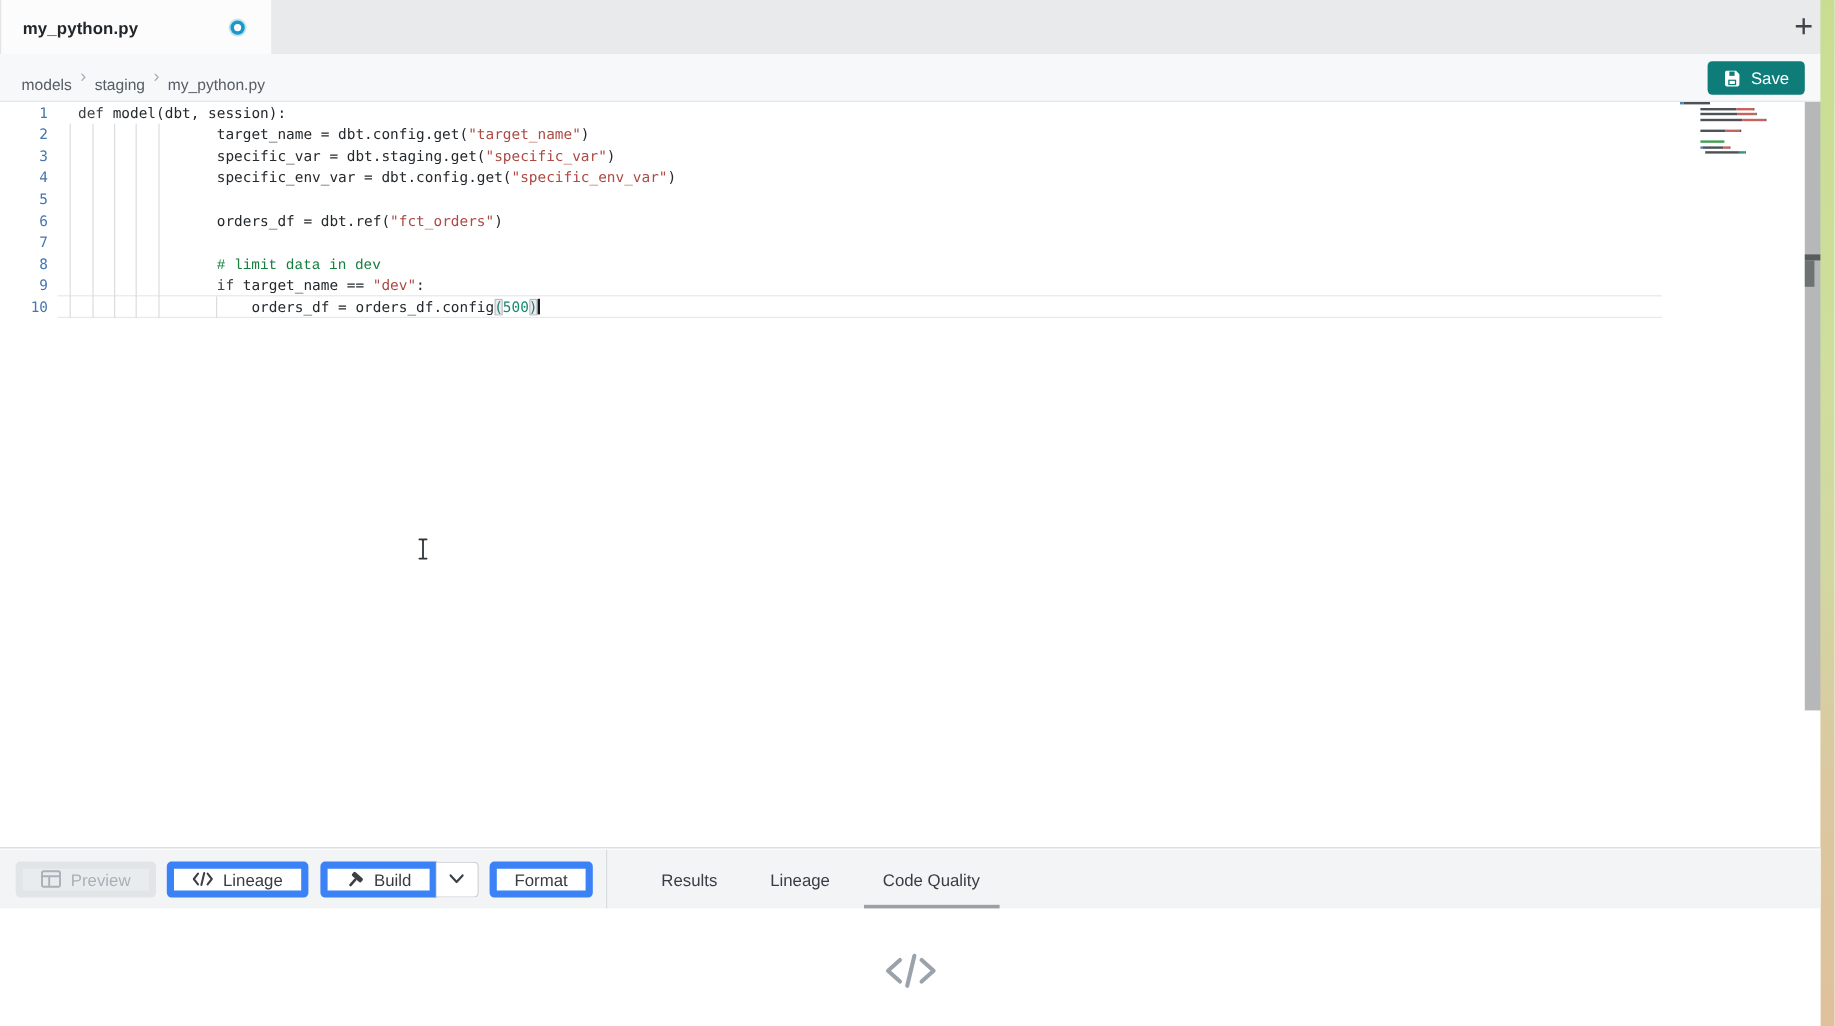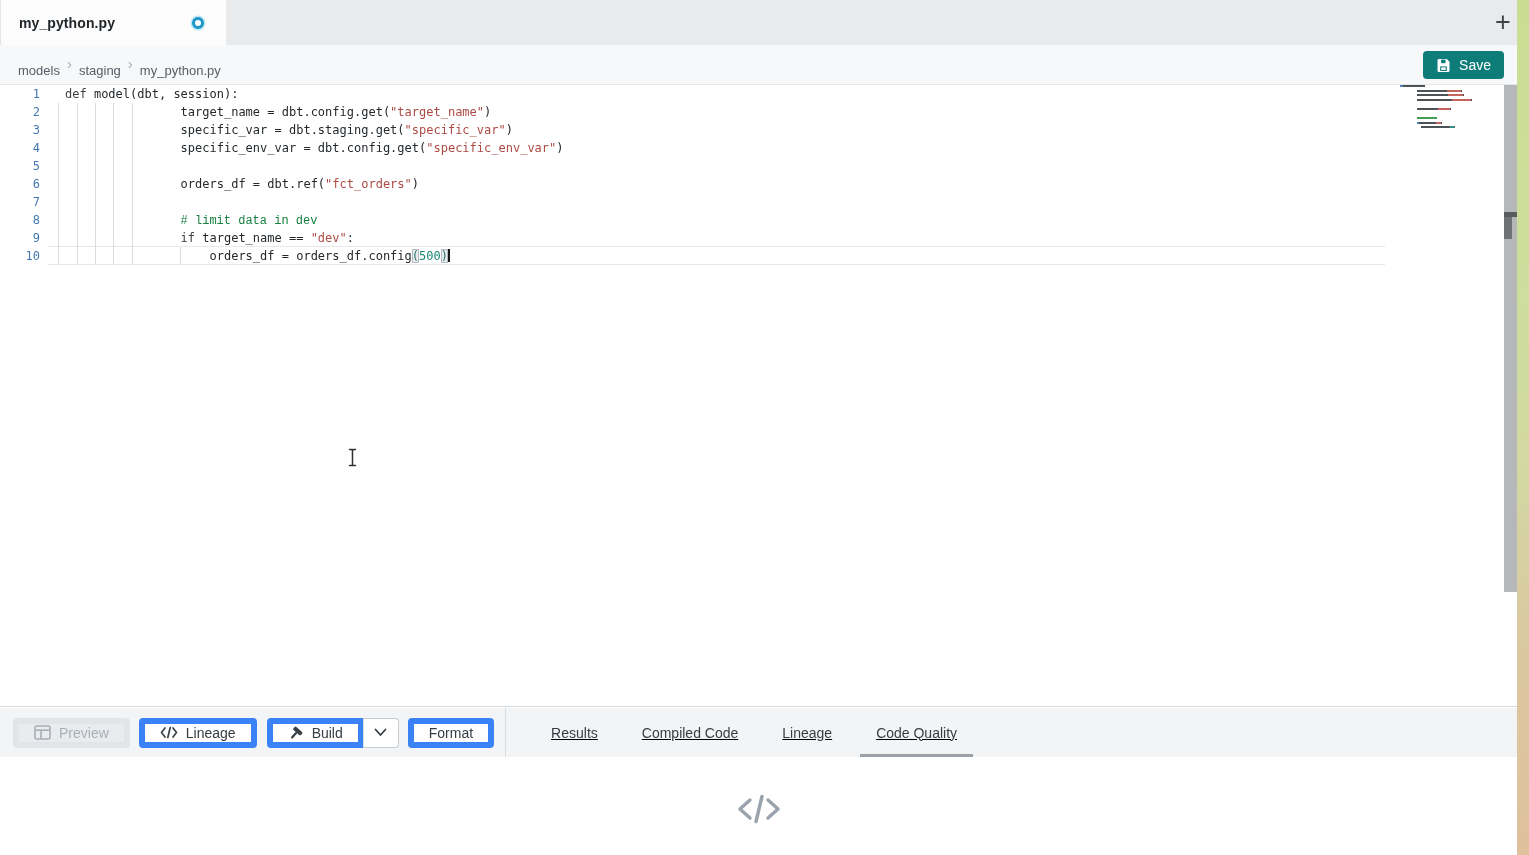--- a/index.html
+++ b/index.html
@@ -76,21 +76,21 @@
          padding:0 15px; cursor:pointer; }
   .btn.disabled { background:#e9ecef; border-color:#e2e5e8; color:#a9b0b7; cursor:default; }
   .btn-preview{ margin-left:0; } .btn-compile{ margin-left:9px; }
   .build-group { display:flex; margin-left:10px;align-items:flex-end; }
   .btn-build { border-radius:4px 0 0 4px; }
   .btn-build-caret { width:36px; height:30px; display:flex; align-items:center; justify-content:center;
          background:#fff; border:1px solid #c8cdd2; border-left:1px solid #dcdfe2; margin-left:-1px;
          border-radius:0 4px 4px 0; cursor:pointer; }
   .btn-format{ margin-left:9px; }
   .row-divider { width:1px; height:49px; background:#d9dcdf; margin-left:11px; }
-  .result-tabs { display:flex; height:49px; margin-left:23px;text-decoration:underline; }
+  .result-tabs { display:flex; height:49px; margin-left:23px; }
   .rtab { padding:0 22px; display:flex; align-items:center; font-size:14px; color:#373d43;
           position:relative; cursor:pointer; }
   .rtab.active::after { content:""; position:absolute; left:6px; right:6px; bottom:0; height:3px; background:#9aa0a6; }
   .empty-state-icon { position:absolute; left:50%; top:84px; transform:translateX(-50%); }
 </style>
 </head>
 <body>
 
 <div id="app">
 
@@ -282,23 +282,20 @@
         <span>Format</span>
       </button>
 
       <div class="row-divider"></div>
 
       <div class="result-tabs">
         <div class="rtab">
           <span>Results</span>
         </div>
         <div class="rtab">
-          <span>Compiled Code</span>
-        </div>
-        <div class="rtab">
           <span>Lineage</span>
         </div>
         <div class="rtab active">
           <span>Code Quality</span>
         </div>
       </div>
     </div>
 
     <div class="empty-state-icon">
       <svg width="46" height="36" viewBox="0 0 46 36">

